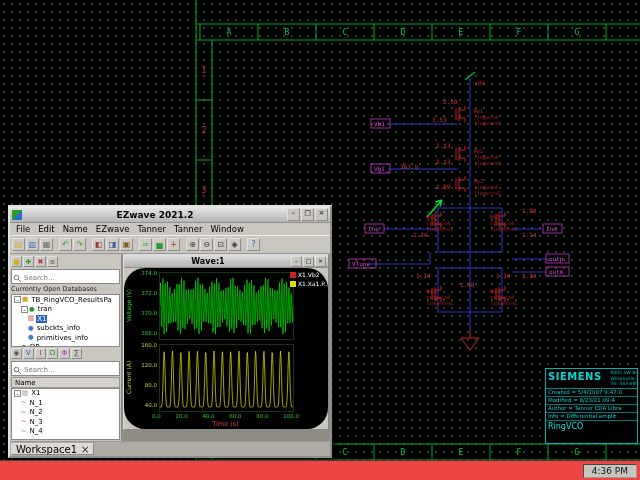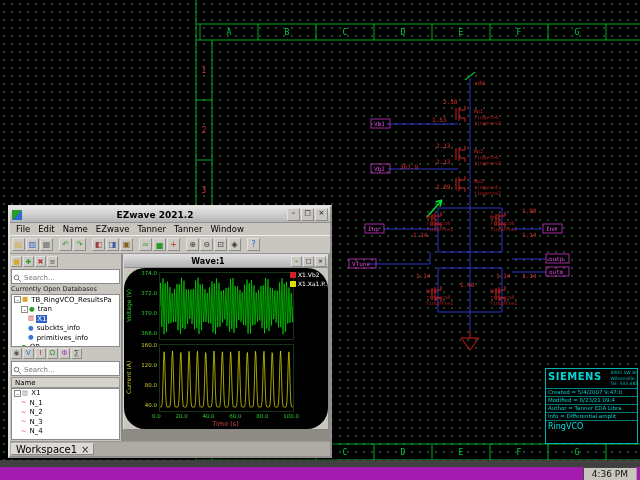--- a/index.html
+++ b/index.html
@@ -88,21 +88,21 @@
   .panel-tabs{width:112px;flex:0 0 112px;display:flex;gap:1px;padding:1px;box-sizing:border-box;}
   .ptab{border:1px outset #ddd;padding:0 4px;font-size:7px;display:flex;align-items:center;background:#bdbab4;}
   .ptab.active{background:#e9e7e3;}
   .ws-tabs{flex:1;display:flex;padding:1px;background:#aeaba5;}
   .ws-tab{border:1px outset #ddd;background:#dcd9d4;font-size:10px;padding:0 4px;display:flex;
     gap:4px;align-items:center;}
   .ws-close{color:#333;}
 
   
   .taskbar{position:absolute;left:0;top:460px;width:640px;height:20px;z-index:40;
-    background:#a21caf;border-top:7px solid #404040;box-sizing:border-box;display:flex;
+    background:#ef4444;border-top:1px solid #404040;box-sizing:border-box;display:flex;
     align-items:center;justify-content:flex-end;}
   .clock{border:1px inset #9a9a9a;background:#c8c5bf;font-size:9px;padding:1px 8px;margin-right:3px;color:#111;}
 </style>
 </head>
 <body>
 
 <svg id="schematic" width="640" height="480" viewBox="0 0 640 480">
   <defs>
     <g id="mos">
       <path d="M0 2 V14 M3 1 V15 M3 4 H9 M3 12 H9 M9 4 V0 M9 12 V16" stroke="#cc2222" fill="none" stroke-width="1"></path>

